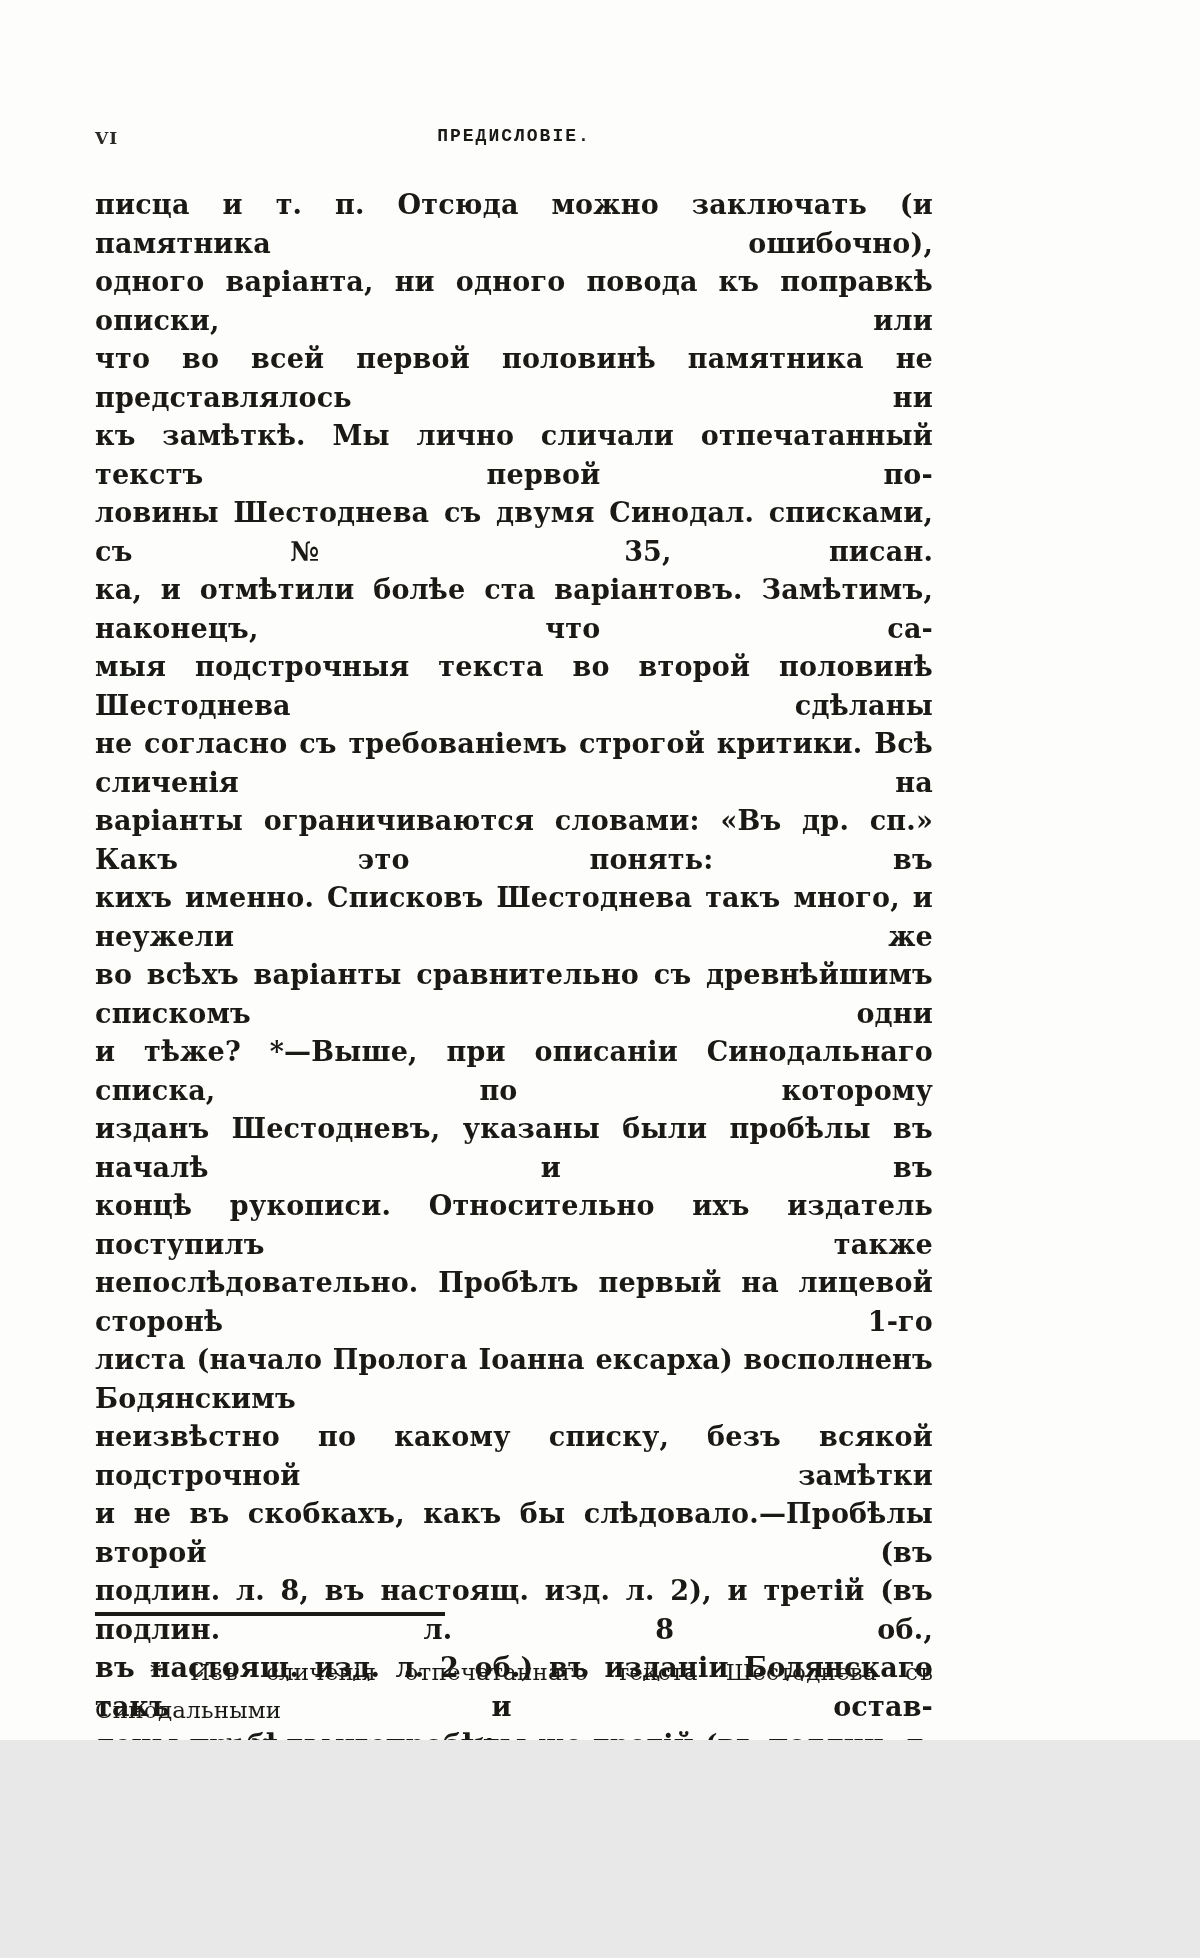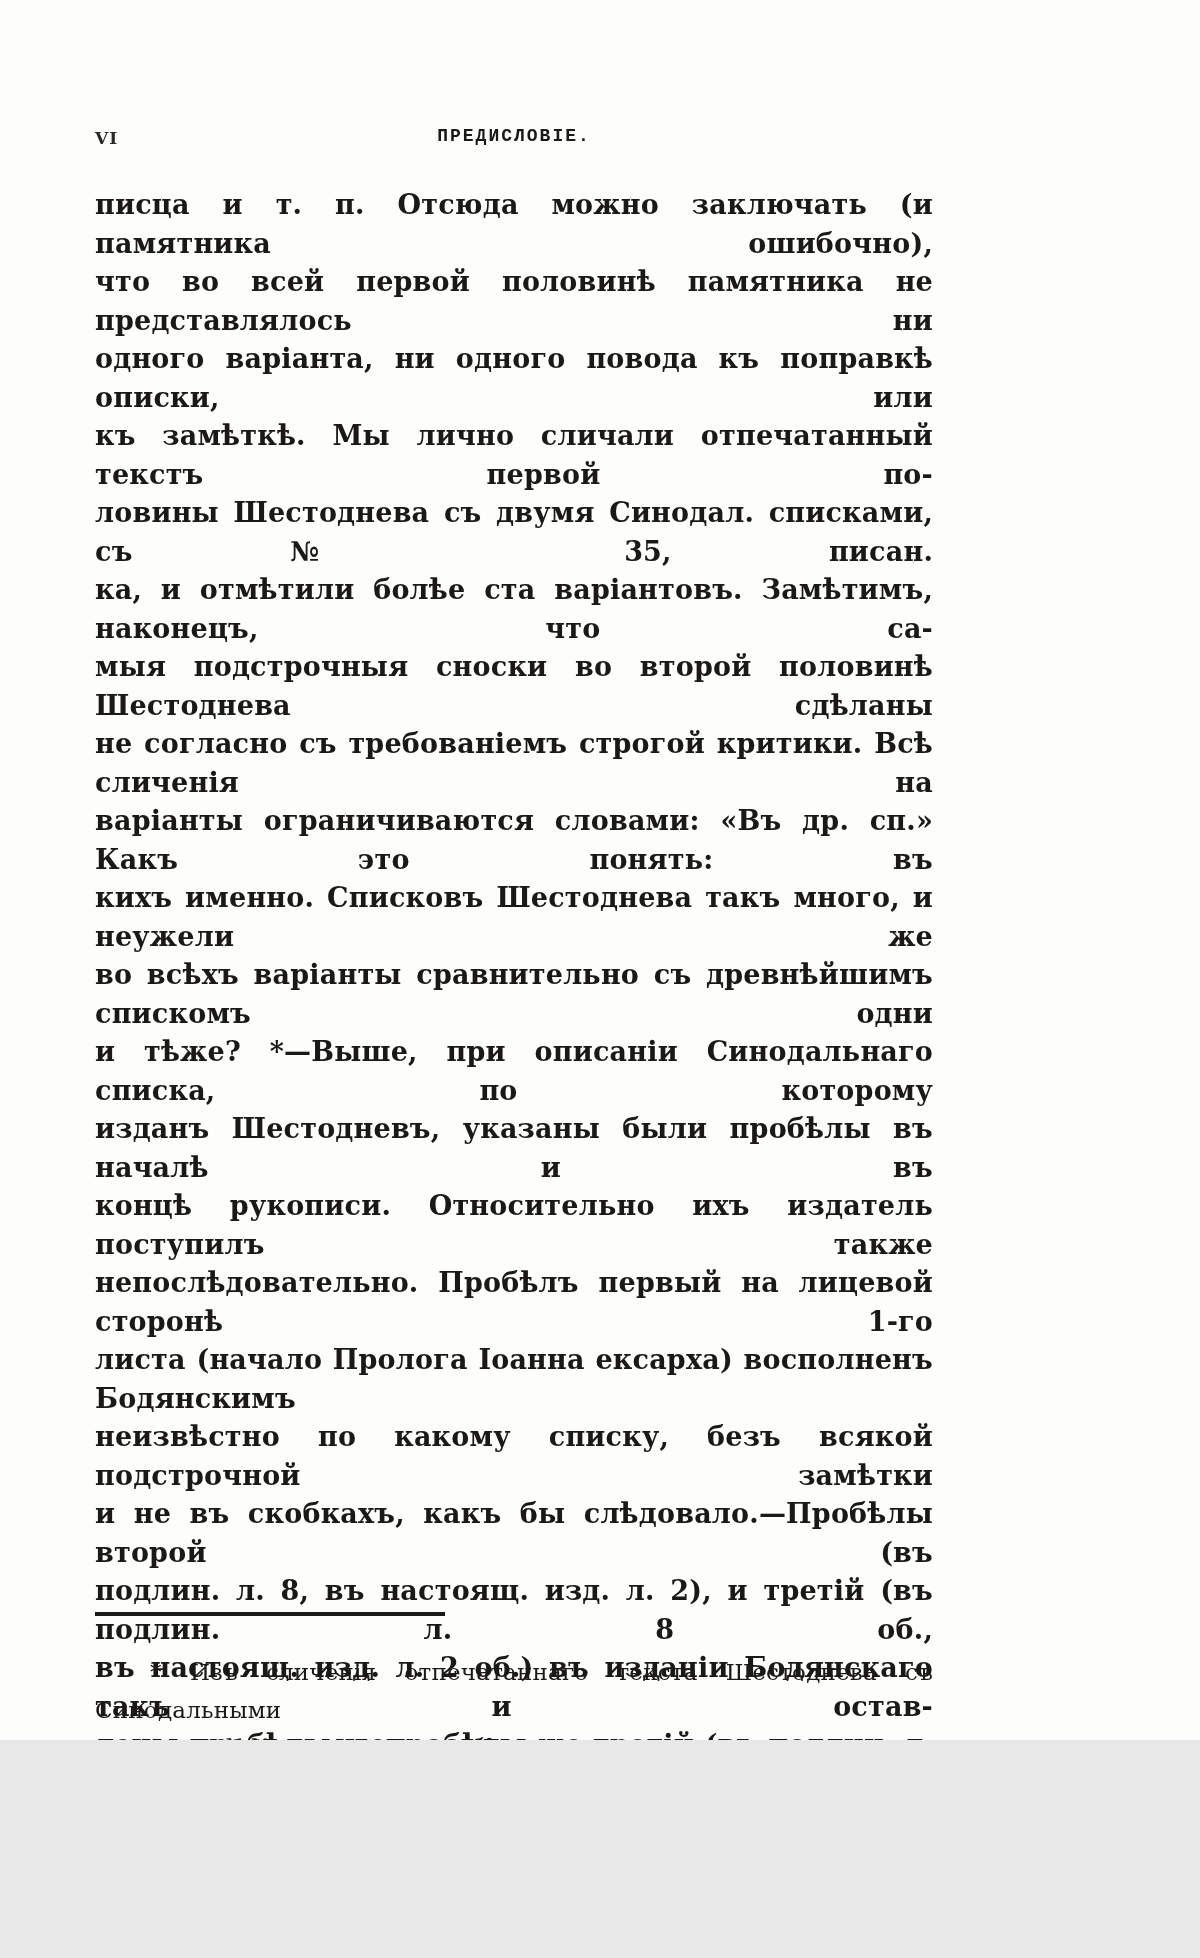--- a/index.html
+++ b/index.html
@@ -58,26 +58,26 @@
 <div class="page">
 
   <div class="running-head">
     <span class="page-number">VI</span>
     <span class="running-title">ПРЕДИСЛОВІЕ.</span>
   </div>
 
   <div class="body-text" id="body-text">
       <div class="paragraph">
         <div class="line">писца и т. п. Отсюда можно заключать (и памятника ошибочно),</div>
+        <div class="line">одного варіанта, ни одного повода къ поправкѣ описки, или</div>
         <div class="line">что во всей первой половинѣ памятника не представлялось ни</div>
-        <div class="line">одного варіанта, ни одного повода къ поправкѣ описки, или</div>
         <div class="line">къ замѣткѣ. Мы лично сличали отпечатанный текстъ первой по-</div>
         <div class="line">ловины Шестоднева съ двумя Синодал. списками, съ № 35, писан.</div>
         <div class="line">ка, и отмѣтили болѣе ста варіантовъ. Замѣтимъ, наконецъ, что са-</div>
-        <div class="line">мыя подстрочныя сноски во второй половинѣ Шестоднева сдѣланы</div>
+        <div class="line">мыя подстрочныя текста во второй половинѣ Шестоднева сдѣланы</div>
         <div class="line">не согласно съ требованіемъ строгой критики. Всѣ сличенія на</div>
         <div class="line">варіанты ограничиваются словами: «Въ др. сп.» Какъ это понять: въ</div>
         <div class="line">кихъ именно. Списковъ Шестоднева такъ много, и неужели же</div>
         <div class="line">во всѣхъ варіанты сравнительно съ древнѣйшимъ спискомъ одни</div>
         <div class="line">и тѣже? *—Выше, при описаніи Синодальнаго списка, по которому</div>
         <div class="line">изданъ Шестодневъ, указаны были пробѣлы въ началѣ и въ</div>
         <div class="line">концѣ рукописи. Относительно ихъ издатель поступилъ также</div>
         <div class="line">непослѣдовательно. Пробѣлъ первый на лицевой сторонѣ 1-го</div>
         <div class="line">листа (начало Пролога Іоанна ексарха) восполненъ Бодянскимъ</div>
         <div class="line">неизвѣстно по какому списку, безъ всякой подстрочной замѣтки</div>

